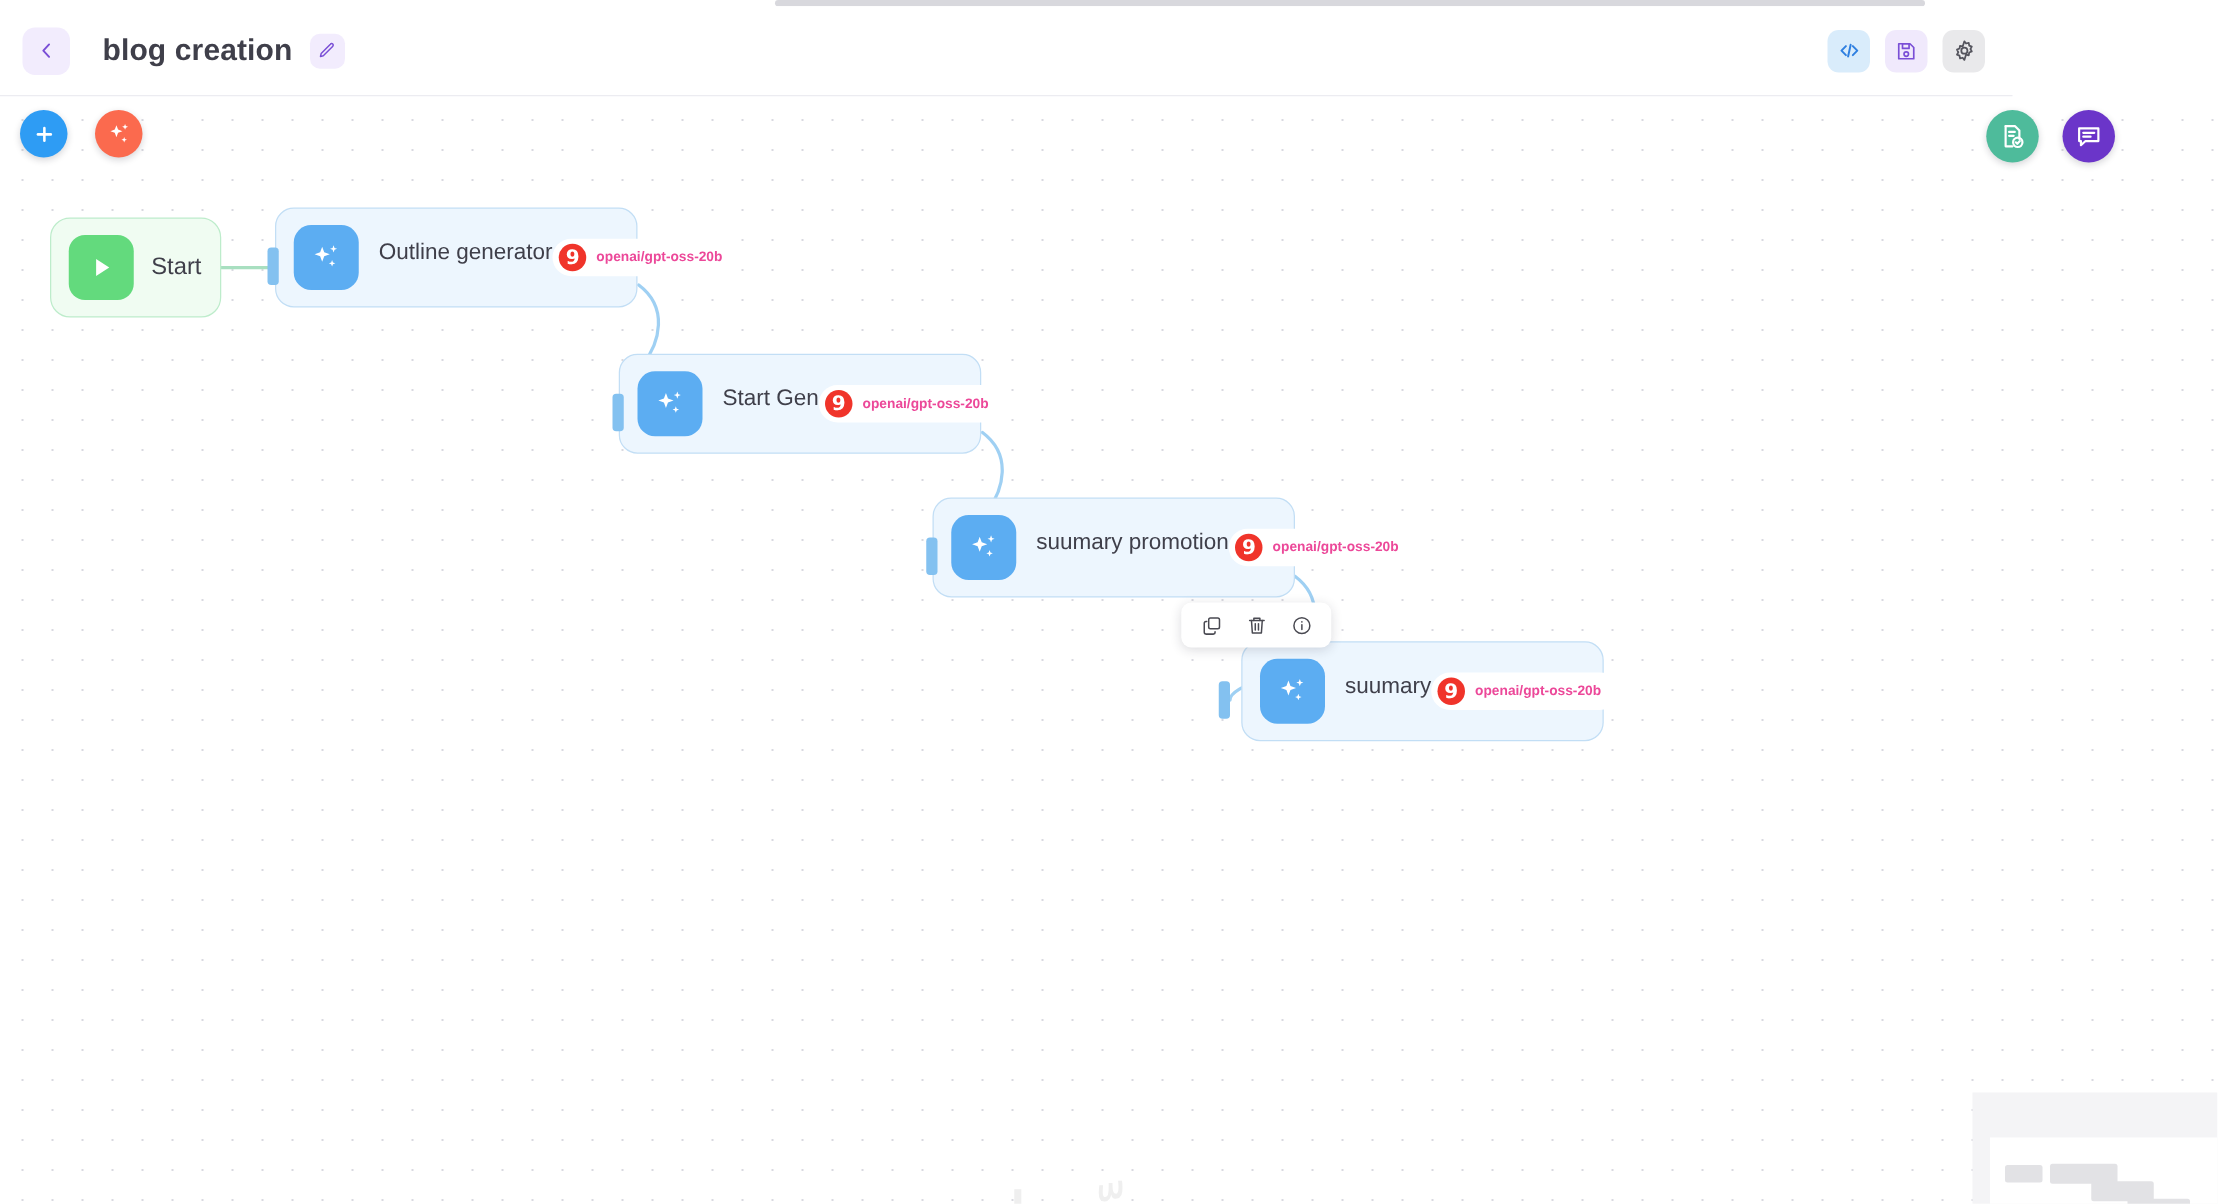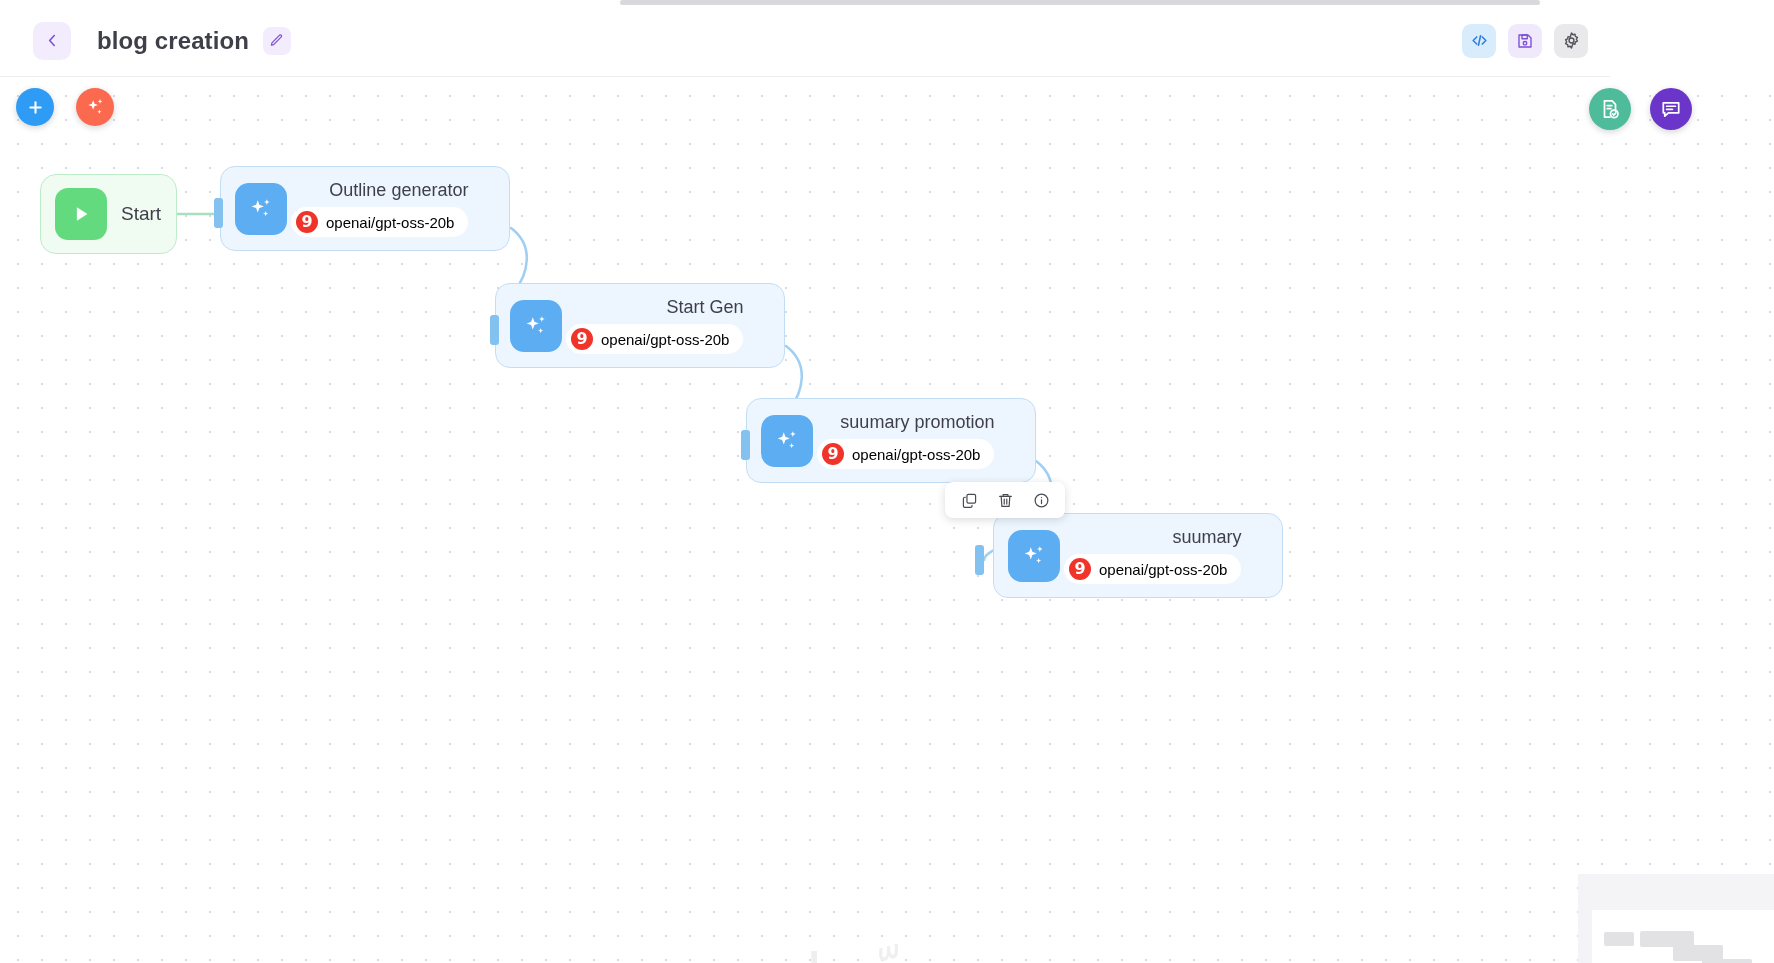--- a/index.html
+++ b/index.html
@@ -23,21 +23,21 @@
 
   
   .header {
     position: absolute;
     top: 5px; left: 0;
     width: 1610px; height: 72px;
     background: #ffffff;
     border-bottom: 1px solid #ececf1;
     display: flex;
     align-items: center;
-    padding: 0 22px 0 33px;
+    padding: 0 22px 0 18px;
     z-index: 40;
   }
   .hdr-back {
     width: 38px; height: 38px;
     border-radius: 10px;
     background: #f2ecfd;
     display: flex; align-items: center; justify-content: center;
     cursor: pointer;
     flex: 0 0 auto;
   }
@@ -140,24 +140,23 @@
     padding: 13px 16px 13px 14px;
   }
   .llm-icon {
     width: 52px; height: 52px;
     border-radius: 14px;
     background: #5cadf2;
     display: flex; align-items: center; justify-content: center;
     flex: 0 0 auto;
   }
   .llm-body {
-    margin-left: 4px;
+    margin-left: 14px;
     display: flex;
-    flex-direction: column;
-    align-items: flex-end;
+    align-items: flex-start;
     justify-content: center;
   }
   .llm-title {
     font-size: 18px;
     color: #3f3f4a;
     white-space: nowrap;
     margin-bottom: 6px;
     margin-left: 2px;
   }
   .llm-badge {
@@ -177,22 +176,23 @@
     margin-right: 8px;
   }
   .llm-badge-dot span {
     color: #ffffff;
     font-size: 16px;
     font-weight: bold;
     line-height: 1;
     font-family: "DejaVu Sans", sans-serif;
   }
   .llm-badge-text {
-    font-size: 15px;
-    color: #000000;
+    font-size: 11px;
+    color: #ec4899;
+    font-weight: bold;
   }
 
   
   .port {
     position: absolute;
     width: 9px; height: 30px;
     background: #83c1f0;
     border-radius: 3px;
     z-index: 12;
   }

